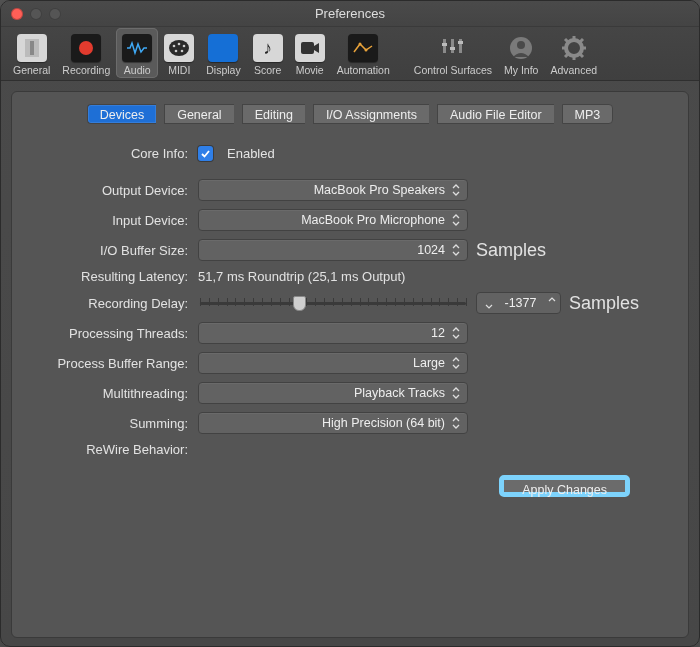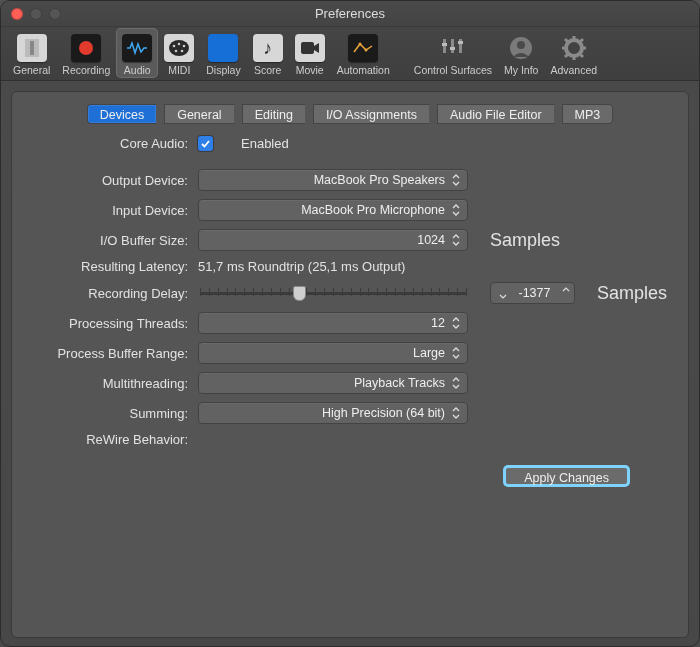--- a/index.html
+++ b/index.html
@@ -12,45 +12,45 @@
   .title { position:absolute; left:0; right:0; text-align:center; top:5px; font-size:13px; color:#ddd; }
   .toolbar { display:flex; align-items:flex-end; height:54px; background:linear-gradient(#454545,#3f3f3f); border-bottom:1px solid #2f2f2f; padding:0 6px 2px 6px;}
   .tool { display:flex; flex-direction:column; align-items:center; justify-content:flex-end; padding:2px 6px 2px 6px; height:50px; border-radius:5px; min-width:42px;}
   .tool.active { background:#5a5a5a; box-shadow:inset 0 0 0 1px #6c6c6c;}
   .tool .ic { width:30px; height:28px; border-radius:4px; display:flex; align-items:center; justify-content:center; background:#d7d7d7; margin-bottom:2px; box-shadow:0 1px 1px rgba(0,0,0,.4);}
   .tool .ic.naked{ background:transparent; box-shadow:none;}
   .tool .tlabel { font-size:10.5px; color:#ccc; }
   .gap { flex:0 0 12px;}
   .content { height: calc(647px - 26px - 54px); padding:10px; }
   .panel { height:100%; background:#555; border-radius:6px; border:1px solid #3a3a3a; padding:12px 18px 18px 18px; color:#e4e4e4; position:relative;}
-  .tabs { display:flex; justify-content:center; gap:8px; margin-bottom:12px;}
+  .tabs { display:flex; justify-content:center; gap:8px; margin-bottom:22px;}
   .tab { font-size:12.5px; color:#eee; background:#6a6a6a; height:20px; line-height:20px; padding:0 12px; border:1px solid #444; border-right:none;}
   .tab:last-child{border-right:1px solid #444; border-radius:0 4px 4px 0;}
   .tab:first-child{border-radius:4px 0 0 4px;}
   .tab.active{ background:#1e6fd6; box-shadow:inset 0 0 0 1px rgba(255,255,255,.1);}
   .row { display:flex; align-items:center; margin-bottom:8px;}
   .lbl { width:168px; text-align:right; padding-right:10px; font-size:13px; color:#e2e2e2;}
-  .val { flex:1; display:flex; align-items:center; gap:22px;}
+  .val { flex:1; display:flex; align-items:center; gap:8px;}
   .select { position:relative; background:#626262; border:1px solid #424242; border-radius:4px; height:22px; line-height:20px; font-size:12.5px; color:#eee; padding:0 22px 0 8px; box-shadow:inset 0 1px 0 rgba(255,255,255,.05);}
   .select.w270{width:270px;text-align:right;}
   .select .chev { position:absolute; right:6px; top:3px; width:10px; height:14px;}
   .chev svg{display:block;}
   .static { font-size:13px; color:#e2e2e2;}
   .suffix { font-size:18px; color:#e2e2e2;}
   .chk { width:15px; height:15px; border-radius:3px; background:#2f7fe8; display:inline-flex; align-items:center; justify-content:center; margin-right:6px; box-shadow:0 0 0 1px rgba(0,0,0,.3);}
   .chklabel{font-size:13px;}
   .sliderwrap{ width:270px; height:22px; position:relative;}
   .track{ position:absolute; left:2px; right:2px; top:10px; height:3px; background:#3a3a3a; border-radius:2px;}
   .ticks{position:absolute; left:2px; right:2px; top:6px; height:10px;}
   .tick{position:absolute; width:1px; height:8px; background:#3a3a3a; top:0;}
   .thumb{position:absolute; top:4px; width:13px; height:15px; background:#cfcfcf; border-radius:2px 2px 6px 6px; border:1px solid #888;}
   .spinner{ display:flex; align-items:center; background:#626262; border:1px solid #424242; border-radius:4px; height:22px; padding:0 4px 0 8px; font-size:12.5px; color:#eee; width:85px; justify-content:space-between;}
   .spinbtns{display:flex; flex-direction:column; gap:1px;}
   .spinbtns svg{display:block;}
-  .apply{ position:absolute; right:24px; bottom:150px; background:#6b6b6b; border:3px solid #7dd3fc; border-radius:5px; height:22px; line-height:20px; font-size:12.5px; color:#eee; padding:0 18px;}
+  .apply{ position:absolute; right:24px; bottom:150px; background:#6b6b6b; border:5px solid #7dd3fc; border-radius:5px; height:22px; line-height:20px; font-size:12.5px; color:#eee; padding:0 18px;}
   .apply{ position:static; margin-left:auto; display:block;}
   .applyrow{ display:flex; justify-content:flex-end; padding-right:40px; margin-top:18px;}
 </style>
 </head>
 <body>
 
 <div class="window">
   <div class="titlebar">
     <div class="traffic">
       <div class="dot red"></div>
@@ -177,21 +177,21 @@
       <div class="tabs">
         <div class="tab active">Devices</div>
         <div class="tab">General</div>
         <div class="tab">Editing</div>
         <div class="tab">I/O Assignments</div>
         <div class="tab">Audio File Editor</div>
         <div class="tab">MP3</div>
       </div>
 
       <div class="row">
-        <div class="lbl">Core Audio:</div>
+        <div class="lbl">Core Info:</div>
         <div class="val">
           <span class="chk">
               <svg width="11" height="11">
                 <polyline points="2,6 4.5,8.5 9,3" stroke="#fff" stroke-width="1.8" fill="none"></polyline>
               </svg>
             </span>
           <span class="chklabel">Enabled</span>
         </div>
       </div>
 

